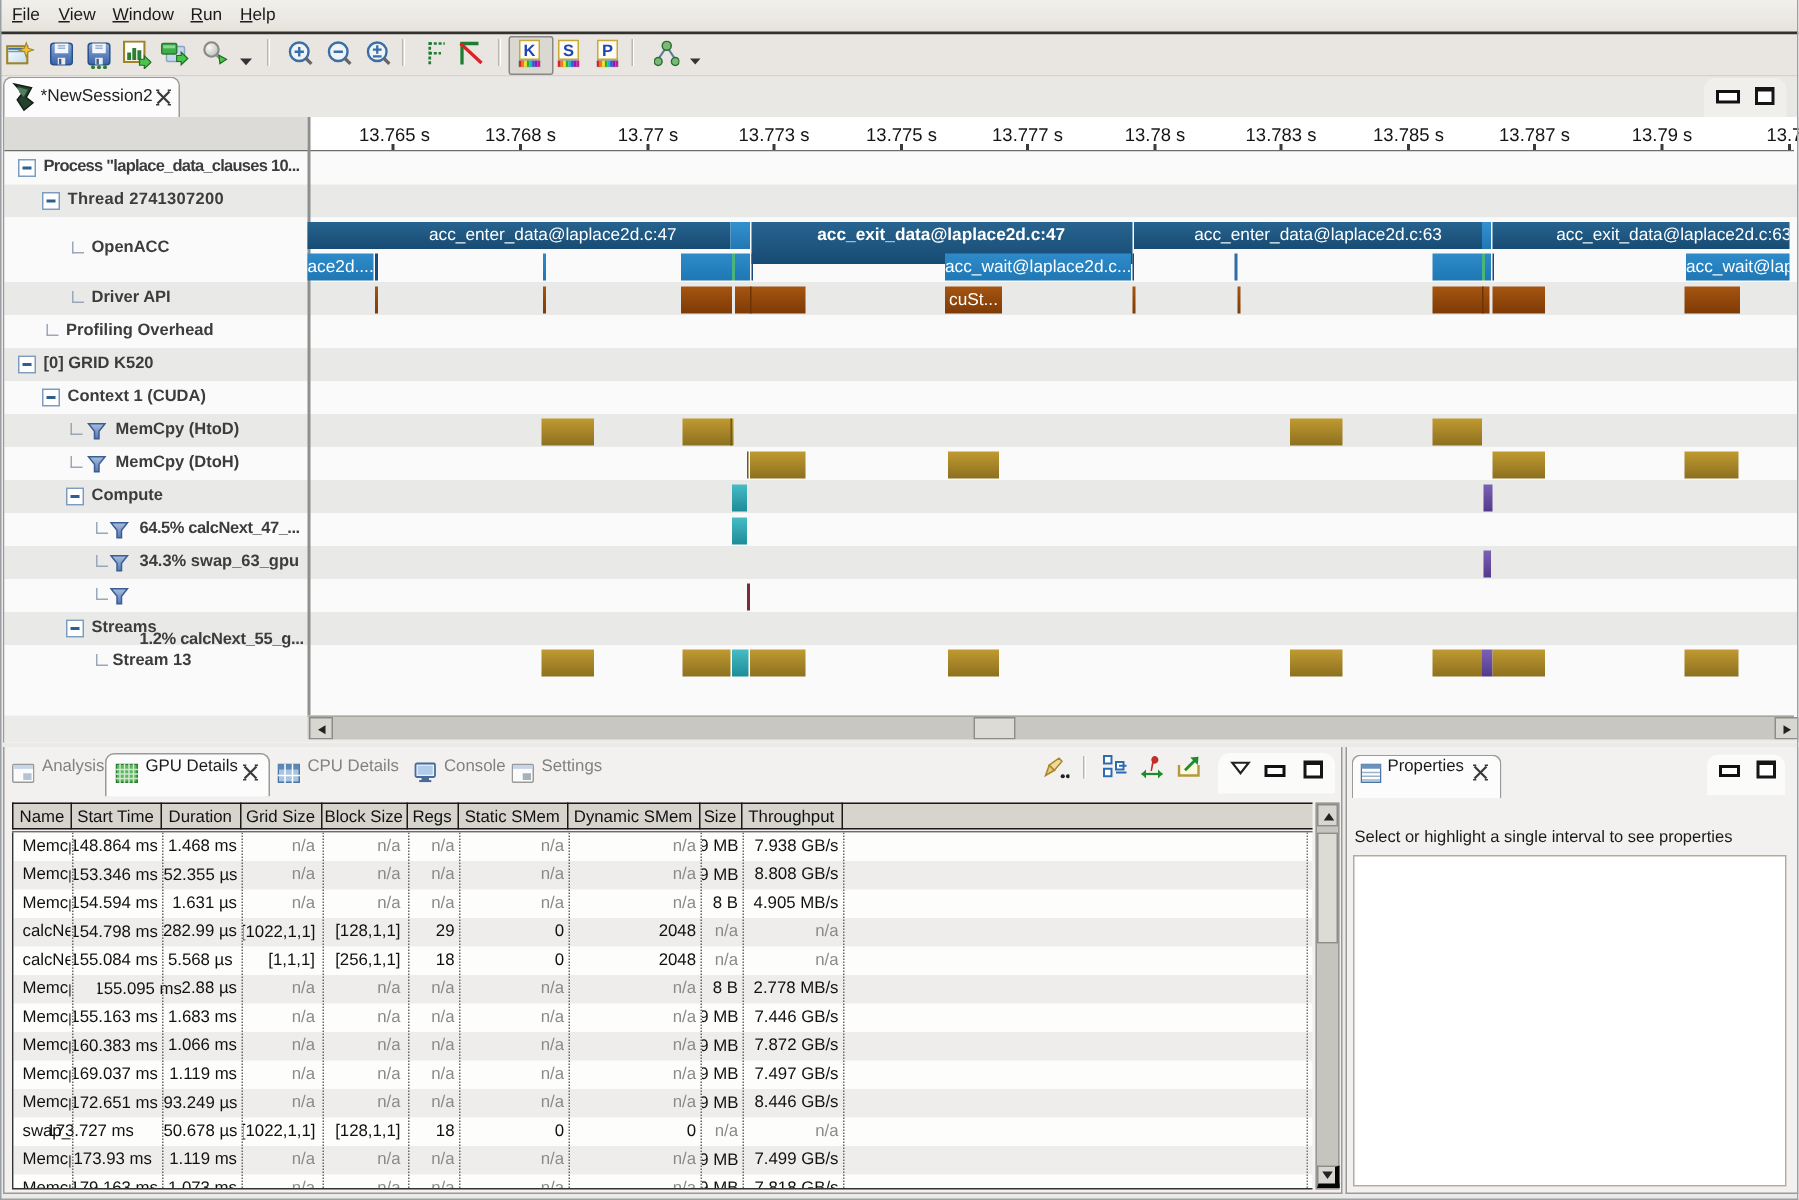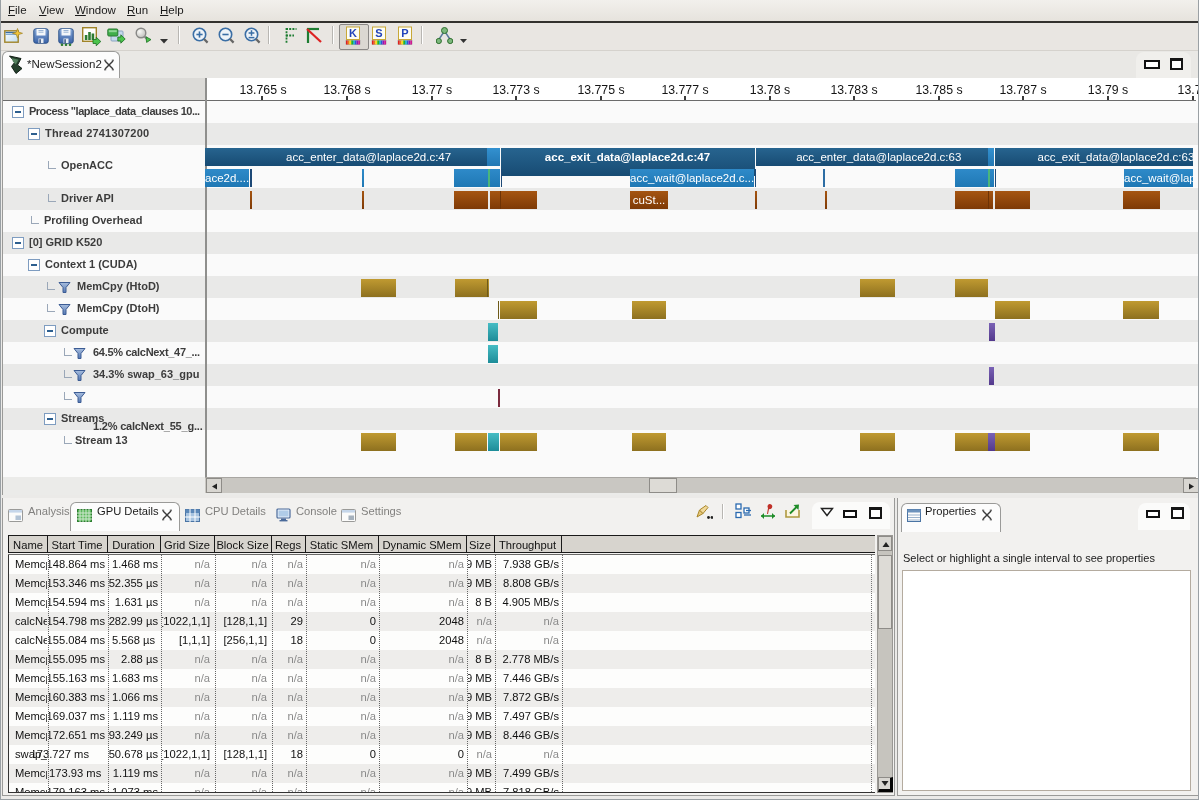--- a/index.html
+++ b/index.html
@@ -583,21 +583,21 @@
 <div style="position:absolute;top:79px;left:100px;width:49px;text-align:center;font-size:11.2px;color:#111;white-space:nowrap;overflow:hidden;direction:rtl"><bdo dir="ltr">5.568 µs</bdo></div>
 <div style="position:absolute;top:79px;left:153px;width:48px;text-align:right;font-size:11.2px;color:#111;white-space:nowrap;overflow:hidden;direction:rtl"><bdo dir="ltr">[1,1,1]</bdo></div>
 <div style="position:absolute;top:79px;left:207px;width:51px;text-align:right;font-size:11.2px;color:#111;white-space:nowrap;overflow:hidden;direction:rtl"><bdo dir="ltr">[256,1,1]</bdo></div>
 <div style="position:absolute;top:79px;left:264px;width:30px;text-align:right;font-size:11.2px;color:#111;white-space:nowrap;overflow:hidden;direction:rtl"><bdo dir="ltr">18</bdo></div>
 <div style="position:absolute;top:79px;left:298px;width:69px;text-align:right;font-size:11.2px;color:#111;white-space:nowrap;overflow:hidden;direction:rtl"><bdo dir="ltr">0</bdo></div>
 <div style="position:absolute;top:79px;left:371px;width:84px;text-align:right;font-size:11.2px;color:#111;white-space:nowrap;overflow:hidden;direction:rtl"><bdo dir="ltr">2048</bdo></div>
 <div style="position:absolute;top:79px;left:459px;width:24px;text-align:right;font-size:11.2px;color:#111;white-space:nowrap;overflow:hidden;direction:rtl"><bdo dir="ltr"><span style="color:#8a8a8a">n/a</span></bdo></div>
 <div style="position:absolute;top:79px;left:487px;width:63px;text-align:right;font-size:11.2px;color:#111;white-space:nowrap;overflow:hidden;direction:rtl"><bdo dir="ltr"><span style="color:#8a8a8a">n/a</span></bdo></div>
 <div style="position:absolute;left:0;top:95px;width:100%;height:19px;background:#eeedeb"></div>
 <div style="position:absolute;top:98px;left:6px;width:32px;text-align:left;font-size:11.2px;color:#111;white-space:nowrap;overflow:hidden">Memcpy</div>
-<div style="position:absolute;top:98px;left:40px;width:56px;font-size:11.2px;color:#111;white-space:nowrap;overflow:hidden;direction:rtl"><bdo dir="ltr">155.095 ms</bdo></div>
+<div style="position:absolute;top:98px;left:56px;width:56px;font-size:11.2px;color:#111;white-space:nowrap;overflow:hidden;direction:rtl"><bdo dir="ltr">155.095 ms</bdo></div>
 <div style="position:absolute;top:98px;left:100px;width:49px;text-align:right;font-size:11.2px;color:#111;white-space:nowrap;overflow:hidden;direction:rtl"><bdo dir="ltr">2.88 µs</bdo></div>
 <div style="position:absolute;top:98px;left:153px;width:48px;text-align:right;font-size:11.2px;color:#111;white-space:nowrap;overflow:hidden;direction:rtl"><bdo dir="ltr"><span style="color:#8a8a8a">n/a</span></bdo></div>
 <div style="position:absolute;top:98px;left:207px;width:51px;text-align:right;font-size:11.2px;color:#111;white-space:nowrap;overflow:hidden;direction:rtl"><bdo dir="ltr"><span style="color:#8a8a8a">n/a</span></bdo></div>
 <div style="position:absolute;top:98px;left:264px;width:30px;text-align:right;font-size:11.2px;color:#111;white-space:nowrap;overflow:hidden;direction:rtl"><bdo dir="ltr"><span style="color:#8a8a8a">n/a</span></bdo></div>
 <div style="position:absolute;top:98px;left:298px;width:69px;text-align:right;font-size:11.2px;color:#111;white-space:nowrap;overflow:hidden;direction:rtl"><bdo dir="ltr"><span style="color:#8a8a8a">n/a</span></bdo></div>
 <div style="position:absolute;top:98px;left:371px;width:84px;text-align:right;font-size:11.2px;color:#111;white-space:nowrap;overflow:hidden;direction:rtl"><bdo dir="ltr"><span style="color:#8a8a8a">n/a</span></bdo></div>
 <div style="position:absolute;top:98px;left:459px;width:24px;text-align:right;font-size:11.2px;color:#111;white-space:nowrap;overflow:hidden;direction:rtl"><bdo dir="ltr">8 B</bdo></div>
 <div style="position:absolute;top:98px;left:487px;width:63px;text-align:right;font-size:11.2px;color:#111;white-space:nowrap;overflow:hidden;direction:rtl"><bdo dir="ltr">2.778 MB/s</bdo></div>
 <div style="position:absolute;left:0;top:114px;width:100%;height:19px;background:#fdfdfc"></div>
 <div style="position:absolute;top:117px;left:6px;width:32px;text-align:left;font-size:11.2px;color:#111;white-space:nowrap;overflow:hidden">Memcpy</div>

